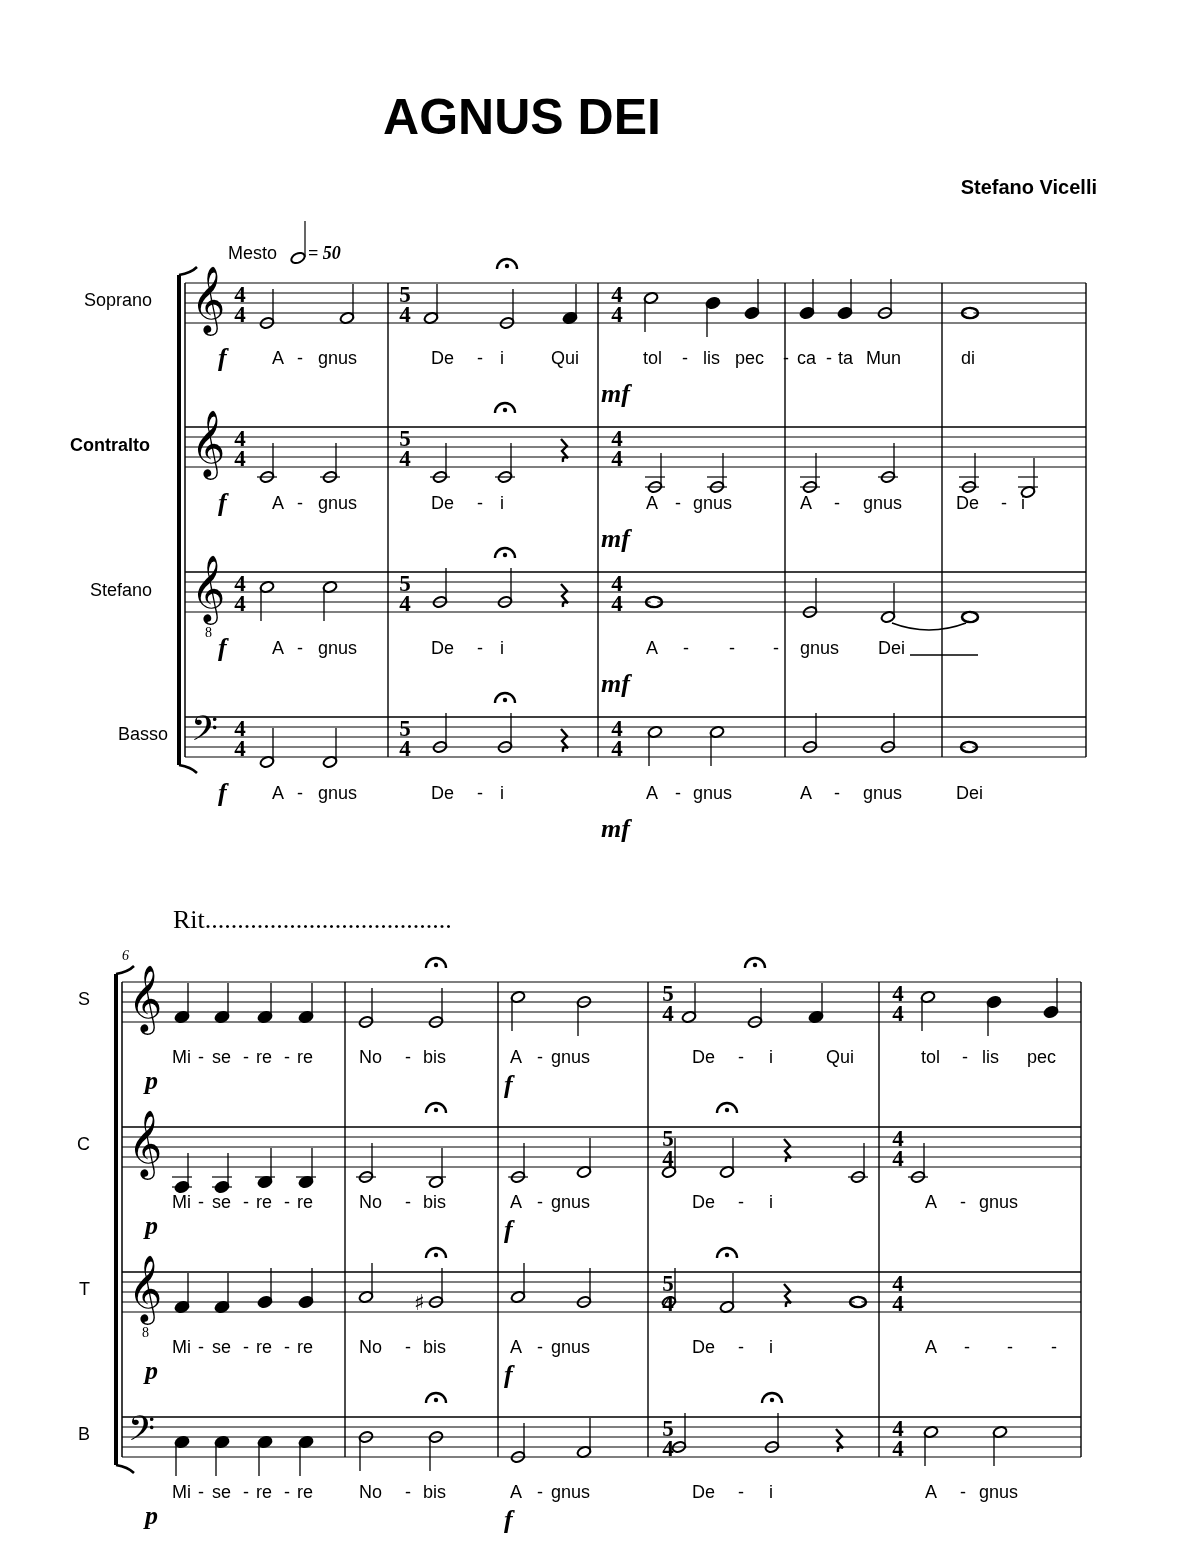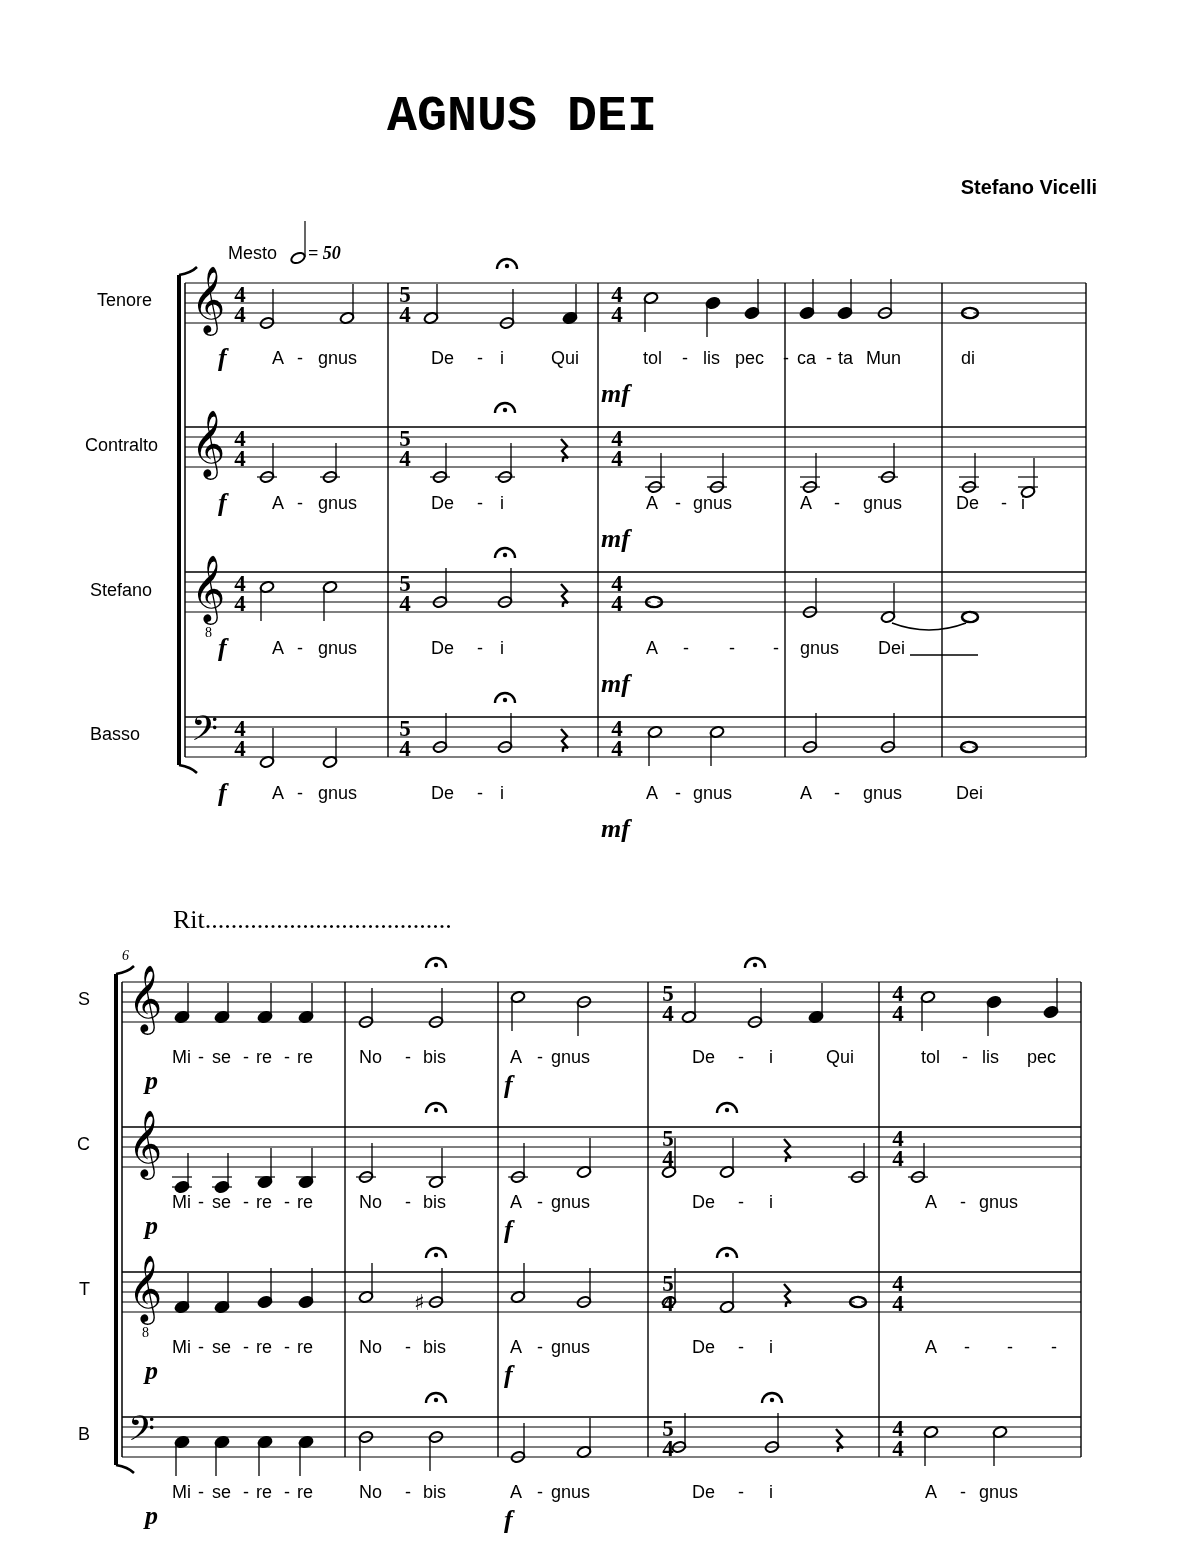--- a/index.html
+++ b/index.html
@@ -1,18 +1,18 @@
 <!DOCTYPE html>
 <html><head>
 <meta charset="utf-8">
 <style>
   html,body{margin:0;padding:0;background:#fff;}
   body{width:1200px;height:1553px;position:relative;overflow:hidden;font-family:"Liberation Sans",sans-serif;color:#000;}
   .abs{position:absolute;}
-  #title{left:0;width:1044px;top:88px;text-align:center;font-size:50px;font-weight:bold;letter-spacing:0px;font-family:Liberation Mono, monospace;}
+  #title{left:0;width:1044px;top:88px;text-align:center;font-size:50px;font-weight:bold;letter-spacing:0px;font-family:Liberation Sans, sans-serif;}
   #composer{right:103px;top:176px;font-size:20px;font-weight:bold;}
   #tempo{left:228px;top:221px;font-size:18px;text-align:center;}
   #tempo .mm{font-style:italic;font-weight:bold;font-family:"Liberation Serif",serif;}
   #rit{left:173px;top:905px;font-size:26px;font-family:"Liberation Serif",serif;}
   #measno{left:122px;top:948px;font-size:14px;font-style:italic;font-family:"Liberation Serif",serif;}
   .partname{font-size:18px;text-align:right;width:90px;}
   svg{position:absolute;left:0;top:0;}
   .lyr{font-family:"Liberation Sans",sans-serif;font-size:18px;}
   .dyn{font-family:"Liberation Serif",serif;font-style:italic;font-weight:bold;font-size:26px;}
   .clef{font-family:"DejaVu Sans",sans-serif;}
@@ -26,24 +26,24 @@
 <div id="tempo" class="abs">
   <span>Mesto</span>
   <svg width="22" height="44" style="position:relative;display:inline-block;vertical-align:-6px;left:0;top:0;margin-left:4px;" viewBox="0 0 22 44">
     <line x1="19" y1="0" x2="19" y2="36" stroke="#000" stroke-width="1.2"></line>
     <ellipse cx="12" cy="37" rx="7" ry="4.5" transform="rotate(-25 12 37)" fill="none" stroke="#000" stroke-width="2"></ellipse>
   </svg><span class="mm">= 50</span>
 </div>
 <div id="rit" class="abs">Rit......................................</div>
 <div id="measno" class="abs">6</div>
 
-<div class="abs partname" style="left:62px;top:290px;">Tenore</div>
-<div class="abs partname" style="left:68px;top:435px;">Contralto</div>
+<div class="abs partname" style="left:62px;top:290px;">Soprano</div>
+<div class="abs partname" style="left:60px;top:435px;font-weight:bold;">Contralto</div>
 <div class="abs partname" style="left:62px;top:580px;">Stefano</div>
-<div class="abs partname" style="left:50px;top:724px;">Basso</div>
+<div class="abs partname" style="left:78px;top:724px;">Basso</div>
 
 <div class="abs partname" style="left:0px;top:989px;">S</div>
 <div class="abs partname" style="left:0px;top:1134px;">C</div>
 <div class="abs partname" style="left:0px;top:1279px;">T</div>
 <div class="abs partname" style="left:0px;top:1424px;">B</div>
 
 <svg id="score" width="1200" height="1553" xmlns="http://www.w3.org/2000/svg">
     <g>
       <rect x="177" y="275" width="4" height="490" fill="#000"></rect>
       <path d="M179 275 Q191 273 197 267" stroke="#000" stroke-width="2.5" fill="none"></path>

